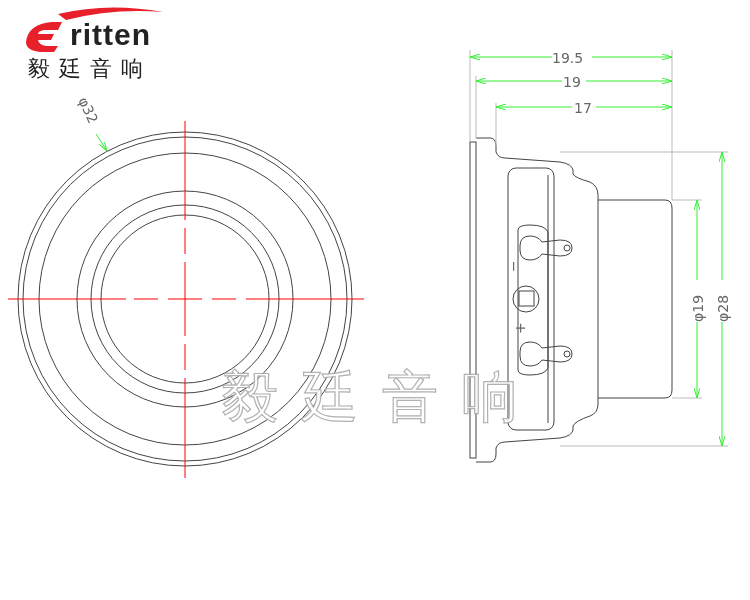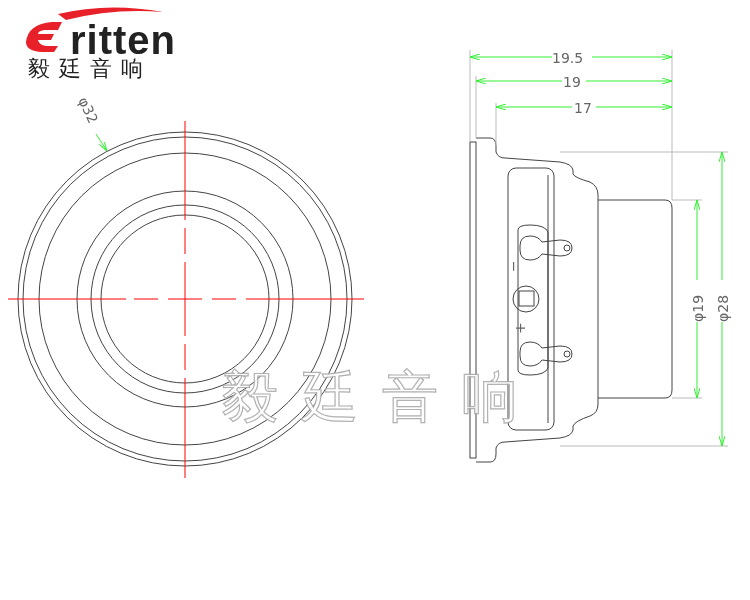--- a/index.html
+++ b/index.html
@@ -1,19 +1,19 @@
 <!DOCTYPE html>
 <html><head>
 <meta charset="utf-8">
 <style>
   html, body { margin: 0; padding: 0; background: #ffffff; }
   body { width: 750px; height: 600px; position: relative; overflow: hidden; font-family: "DejaVu Sans", sans-serif; }
   .logo { position: absolute; left: 18px; top: 4px; width: 160px; height: 80px; }
   .logo svg { position: absolute; left: 0; top: 0; }
-  .brand-en { position: absolute; left: 52px; top: 14px; font-family: "Liberation Sans", sans-serif; font-weight: bold; font-size: 40px; color: #222; letter-spacing: 1px; }
+  .brand-en { position: absolute; left: 52px; top: 14px; font-family: "Liberation Sans", sans-serif; font-weight: bold; font-size: 30px; color: #222; letter-spacing: 1px; }
   .brand-cn { position: absolute; left: 10px; top: 50px; font-family: "DejaVu Sans", sans-serif; font-size: 22px; color: #222; letter-spacing: 9px; white-space: nowrap; }
   .drawing { position: absolute; left: 0; top: 0; }
   .dim-text { font-family: "DejaVu Sans", sans-serif; font-size: 14px; fill: #666; }
   .watermark { position: absolute; left: 222px; top: 360px; font-family: "DejaVu Serif", serif; font-size: 56px; color: #fff; letter-spacing: 24px; white-space: nowrap;
     -webkit-text-stroke: 1.2px #aaa; opacity: 0.9; }
 </style>
 </head>
 <body>
 
 <div class="logo">

